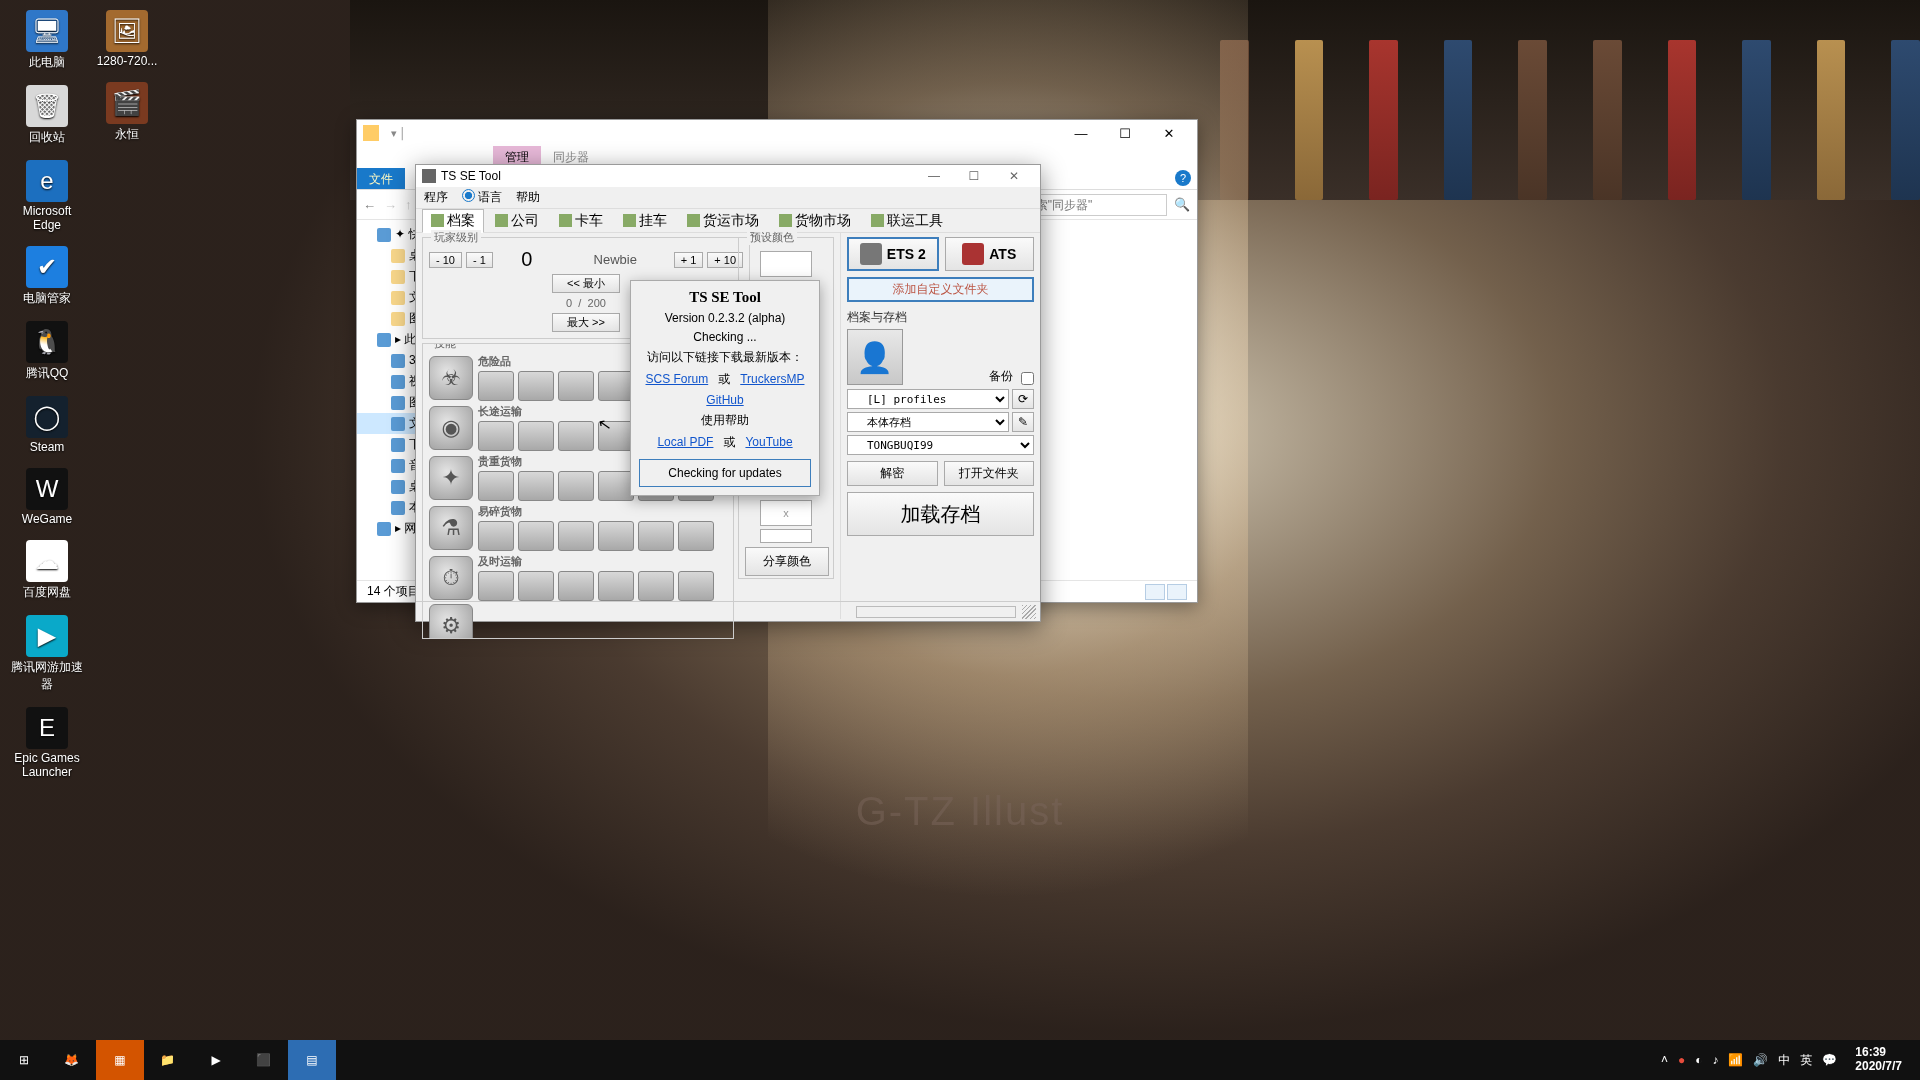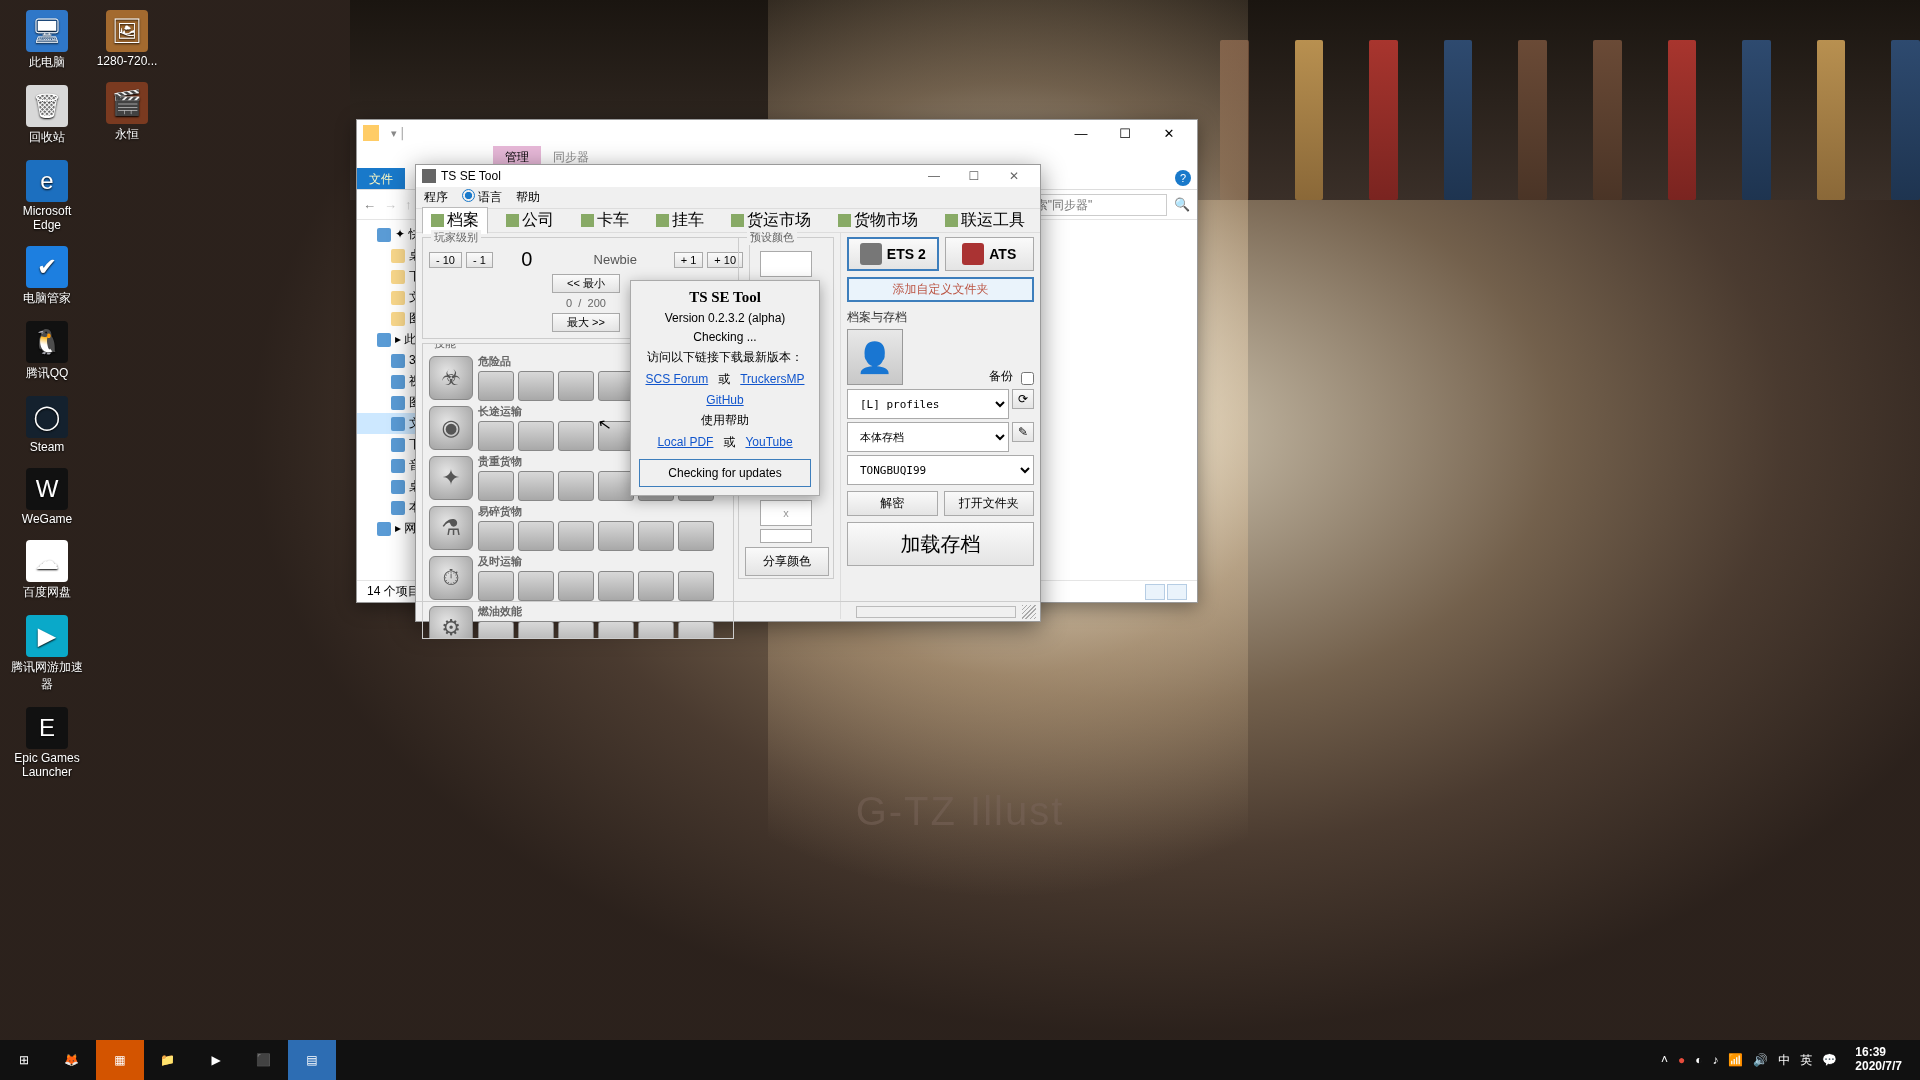--- a/index.html
+++ b/index.html
@@ -61,21 +61,21 @@
 
 
 .tstool{position:absolute;left:415px;top:164px;width:626px;height:458px;background:#f0f0f0;border:1px solid #9a9a9a;box-shadow:0 6px 24px rgba(0,0,0,.45);}
 .tstool .tthead{height:22px;background:#fff;display:flex;align-items:center;padding:0 6px;font-size:12px;}
 .tstool .tthead .icon{width:14px;height:14px;background:#666;margin-right:5px;}
 .tstool .tthead .wbtns{margin-left:auto;display:flex;}
 .tstool .tthead .wbtns span{width:40px;text-align:center;cursor:pointer;color:#666;}
 .tstool .menu{height:22px;display:flex;align-items:center;gap:14px;padding:0 8px;font-size:12px;border-bottom:1px solid #ddd;}
 .tstool .menu .mi{cursor:pointer;}
 .tstool .menu .mi.lang::before{content:"";display:inline-block;width:11px;height:11px;border:1px solid #1979ca;border-radius:50%;margin-right:3px;vertical-align:-1px;background:radial-gradient(circle at 50% 50%,#1979ca 45%,transparent 48%);}
-.tstool .tooltabs{height:24px;display:flex;align-items:center;gap:2px;padding:2px 6px;font-size:16px;border-bottom:1px solid #ddd;justify-content:space-between;}
+.tstool .tooltabs{height:24px;display:flex;align-items:center;gap:2px;padding:2px 6px;font-size:14px;border-bottom:1px solid #ddd;}
 .tstool .tooltabs .tt{padding:2px 8px;cursor:pointer;border:1px solid transparent;display:flex;align-items:center;gap:3px;}
 .tstool .tooltabs .tt.active{background:#fff;border-color:#bbb;border-bottom-color:#fff;}
 .tstool .tooltabs .tic{width:13px;height:13px;background:#8a6;}
 .tstool .content{display:flex;height:386px;}
 .tstool .left{width:424px;padding:4px 6px;position:relative;}
 .tstool .right{flex:1;padding:4px 6px;border-left:1px solid #ddd;}
 
 .groupbox{border:1px solid #ccc;margin-bottom:4px;position:relative;padding:10px 6px 6px;}
 .groupbox>.lbl{position:absolute;top:-8px;left:8px;background:#f0f0f0;font-size:11px;color:#666;padding:0 3px;}
 
@@ -107,21 +107,21 @@
 .gametabs{display:flex;gap:6px;margin-bottom:6px;}
 .gtab{flex:1;height:34px;border:1px solid #aaa;background:linear-gradient(#fafafa,#e4e4e4);display:flex;align-items:center;justify-content:center;gap:5px;cursor:pointer;font-size:14px;font-weight:bold;}
 .gtab.active{border:2px solid #3d7ebc;}
 .gtab .gic{width:22px;height:22px;background:#777;border-radius:3px;}
 .addbtn{width:100%;font-size:12px;padding:2px 0;border:2px solid #3d7ebc;background:#eaf3fb;color:#b54;cursor:pointer;margin-bottom:4px;}
 .pheading{font-size:12px;color:#333;margin:3px 0;}
 .avatar{width:56px;height:56px;border:1px solid #999;background:linear-gradient(#e8e8e8,#c8c8c8);display:flex;align-items:center;justify-content:center;font-size:30px;color:#888;}
 .profile-row{display:flex;align-items:flex-end;gap:8px;margin-bottom:4px;}
 .profile-row .bk{margin-left:auto;font-size:12px;}
 .selrow{display:flex;gap:3px;margin-bottom:3px;}
-.selrow select,.selrow input{flex:1;height:30px;font-size:11px;border:1px solid #aaa;background:#fff;padding:0 8px;font-family:Consolas,monospace;}
+.selrow select,.selrow input{flex:1;height:20px;font-size:11px;border:1px solid #aaa;background:#fff;padding:0 15px;font-family:Consolas,monospace;}
 .selrow .iconbtn{width:22px;height:20px;border:1px solid #aaa;background:linear-gradient(#fafafa,#e4e4e4);cursor:pointer;font-size:12px;}
 .twocol{display:flex;gap:6px;margin:6px 0;}
 .twocol button{flex:1;font-size:12px;padding:3px 0;background:linear-gradient(#fafafa,#e4e4e4);border:1px solid #aaa;cursor:pointer;}
 .bigbtn{width:100%;height:44px;font-size:20px;background:linear-gradient(#fafafa,#e4e4e4);border:1px solid #aaa;cursor:pointer;}
 
 .tstool .statusbar{position:absolute;left:0;right:0;bottom:0;height:20px;border-top:1px solid #ccc;display:flex;align-items:center;justify-content:flex-end;padding:0 4px;}
 .tstool .statusbar .pbar{width:160px;height:12px;border:1px solid #bbb;}
 .tstool .statusbar .grip{width:14px;height:14px;margin-left:6px;background:repeating-linear-gradient(135deg,#aaa 0 1px,transparent 1px 3px);}
 
 
@@ -386,31 +386,20 @@
                   <div class="cell"></div>
                   <div class="cell"></div>
                   <div class="cell"></div>
                   <div class="cell"></div>
                   <div class="cell"></div>
                 </div>
               </div>
             </div>
             <div class="skillrow">
               <div class="skic">⚙</div>
-  <div class="skillcol">
-                <div class="sl">燃油效能</div>
-  <div class="cells">
-                  <div class="cell"></div>
-                  <div class="cell"></div>
-                  <div class="cell"></div>
-                  <div class="cell"></div>
-                  <div class="cell"></div>
-                  <div class="cell"></div>
-                </div>
-              </div>
             </div>
           </div>
       </div>
       <div class="colors-wrap">
         <div class="groupbox colors" style="height:342px;">
           <span class="lbl">预设颜色</span>
           <div class="colorslot"></div>
           <div class="colorslot">
               <span>x</span>
             </div>

